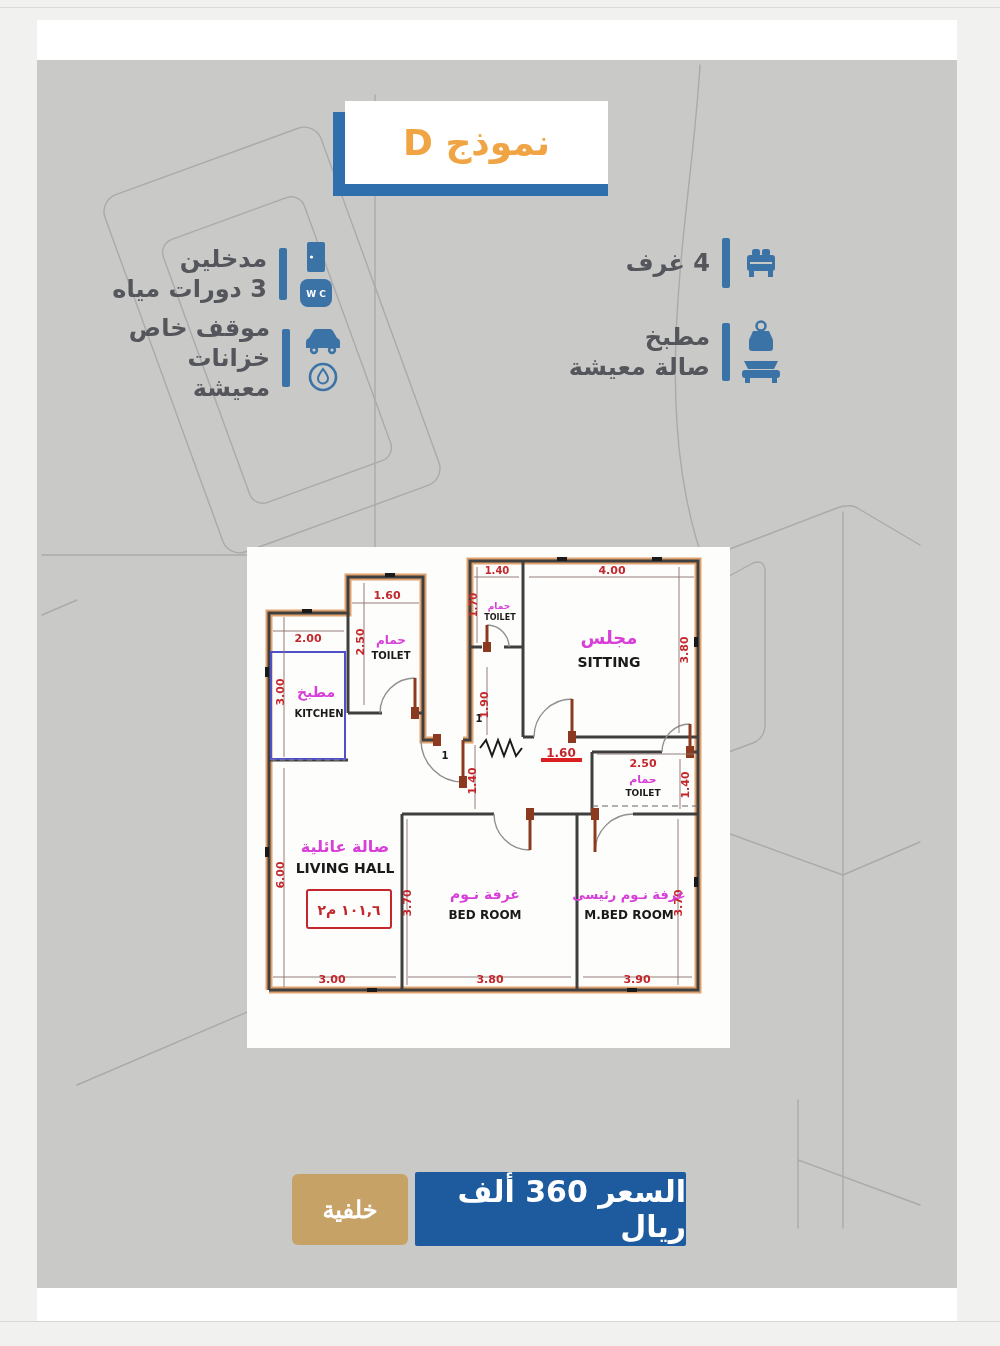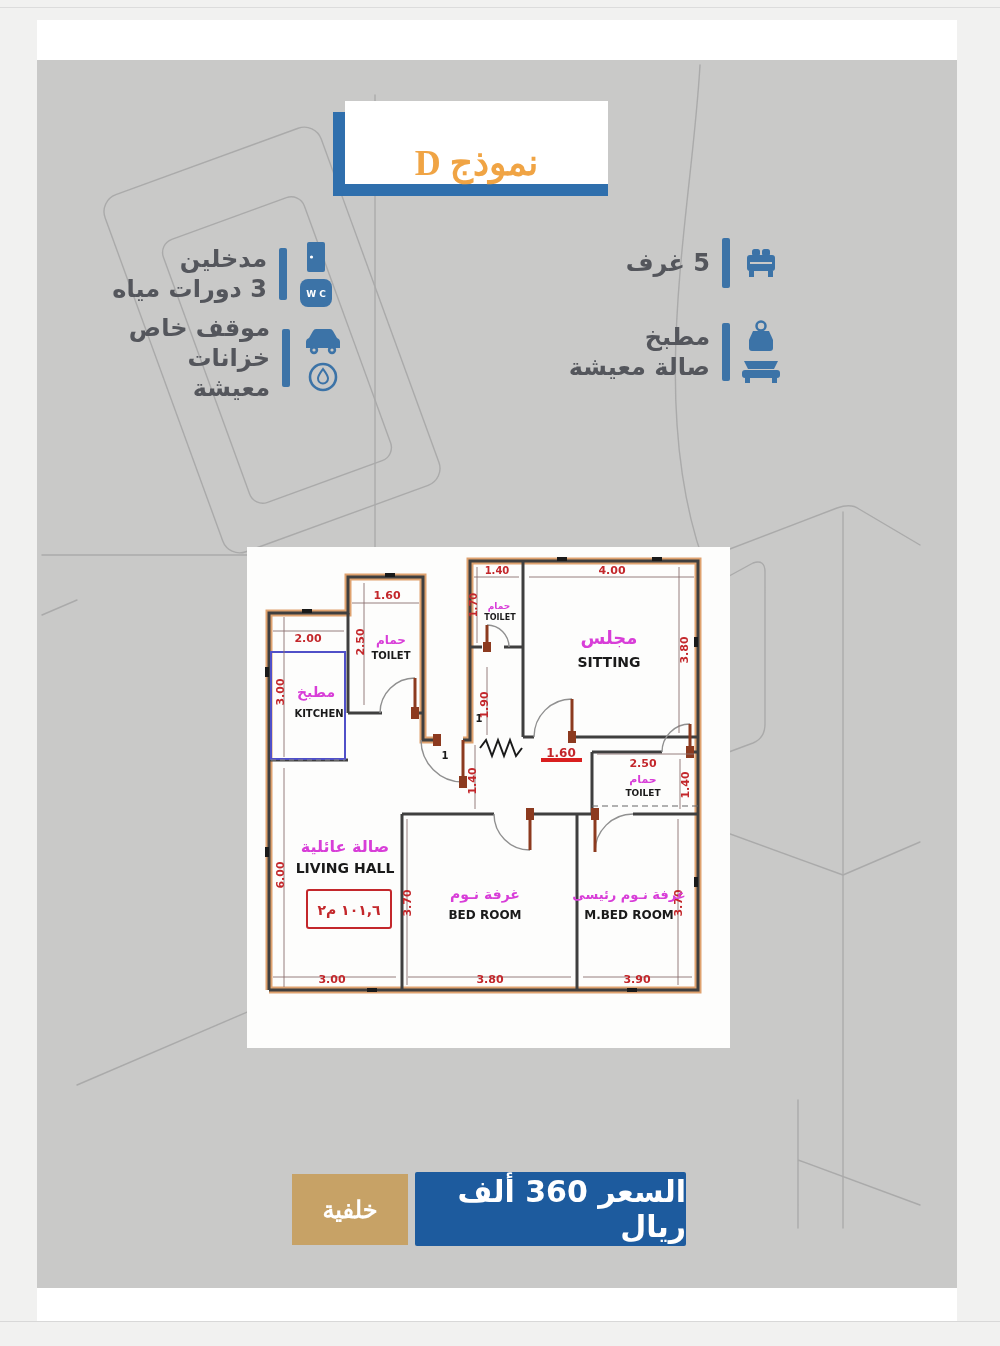--- a/index.html
+++ b/index.html
@@ -8,21 +8,21 @@
   .hairline-top{position:absolute;left:0;top:7px;width:100%;height:1px;background:#dcdcdc;}
   .hairline-bottom{position:absolute;left:0;top:1321px;width:100%;height:1px;background:#d8d8d8;}
   .band-top-white{position:absolute;left:37px;top:20px;width:920px;height:40px;background:#ffffff;}
   .band-bottom-white{position:absolute;left:37px;top:1288px;width:920px;height:33px;background:#ffffff;}
   .gray-panel{position:absolute;left:37px;top:60px;width:920px;height:1228px;background:#c9c9c8;}
   .decor{position:absolute;left:0;top:0;}
 
   
   .title-shadow{position:absolute;left:333px;top:112px;width:275px;height:84px;background:#2f6fad;}
   .title-card{position:absolute;left:345px;top:101px;width:263px;height:83px;background:#ffffff;
-              display:flex;align-items:flex-end;justify-content:center;font-family:Liberation Serif, serif;}
+              display:flex;align-items:center;justify-content:center;}
   .title-text{color:#f0a444;font-size:36px;font-weight:bold;direction:rtl;}
 
   
   .feature{position:absolute;display:flex;align-items:center;}
   .f-text{flex:1;direction:rtl;text-align:right;color:#54565c;padding-left:0;}
   .f-line1{font-size:24px;font-weight:bold;line-height:1.25;}
   .f-line2{font-size:24px;font-weight:bold;line-height:1.25;}
   .f-bar{width:8px;border-radius:2px;background:#3c73a7;margin:0 10px 0 12px;flex:none;}
   .f-icons{display:flex;flex-direction:column;align-items:center;justify-content:center;gap:5px;flex:none;}
 
@@ -34,21 +34,21 @@
   .feat-kitchen .f-bar{height:58px;}
   .feat-parking{left:110px;top:320px;width:236px;height:76px;align-items:center;}
   .feat-parking .f-bar{height:58px;}
 
   
   .plan{position:absolute;left:247px;top:547px;width:483px;height:501px;background:#fdfdfc;}
   .plan svg{display:block;}
 
   
   .bg-btn{position:absolute;left:292px;top:1174px;width:116px;height:71px;background:#c7a266;
-          border-radius:0;display:flex;align-items:center;justify-content:center;
+          border-radius:6px;display:flex;align-items:center;justify-content:center;
           color:#fff;font-size:24px;font-weight:600;direction:rtl;cursor:pointer;border:none;}
   .price-box{position:absolute;left:415px;top:1172px;width:271px;height:74px;background:#1d5b9e;
           border-radius:2px;display:flex;align-items:center;justify-content:center;
           color:#fff;font-size:30px;font-weight:bold;direction:rtl;}
 </style>
 </head>
 <body>
 
 <div class="page">
   <div class="hairline-top"></div>
@@ -73,21 +73,21 @@
       </g>
     </svg>
 
     <div class="title-shadow" style="position:absolute;left:296px;top:52px;"></div>
     <div class="title-card" style="position:absolute;left:308px;top:41px;">
       <span class="title-text">نموذج D</span>
     </div>
 
     <div class="feature feat-rooms" style="left:519px;top:171px;">
       <div class="f-text">
-        <div class="f-line1">5 غرف</div>
+        <div class="f-line1">4 غرف</div>
       </div>
       <div class="f-bar"></div>
       <div class="f-icons" style="width:42px;">
         <svg width="40" height="40" viewBox="0 0 40 40" fill="#3c73a7">
           <rect x="11" y="6" width="8" height="7" rx="2.5"></rect>
             <rect x="21" y="6" width="8" height="7" rx="2.5"></rect>
           <rect x="6" y="12" width="28" height="16" rx="3"></rect>
           <rect x="8" y="28" width="5" height="6"></rect>
             <rect x="27" y="28" width="5" height="6"></rect>
           <rect x="9" y="19" width="22" height="2" fill="#c9c9c8"></rect>

